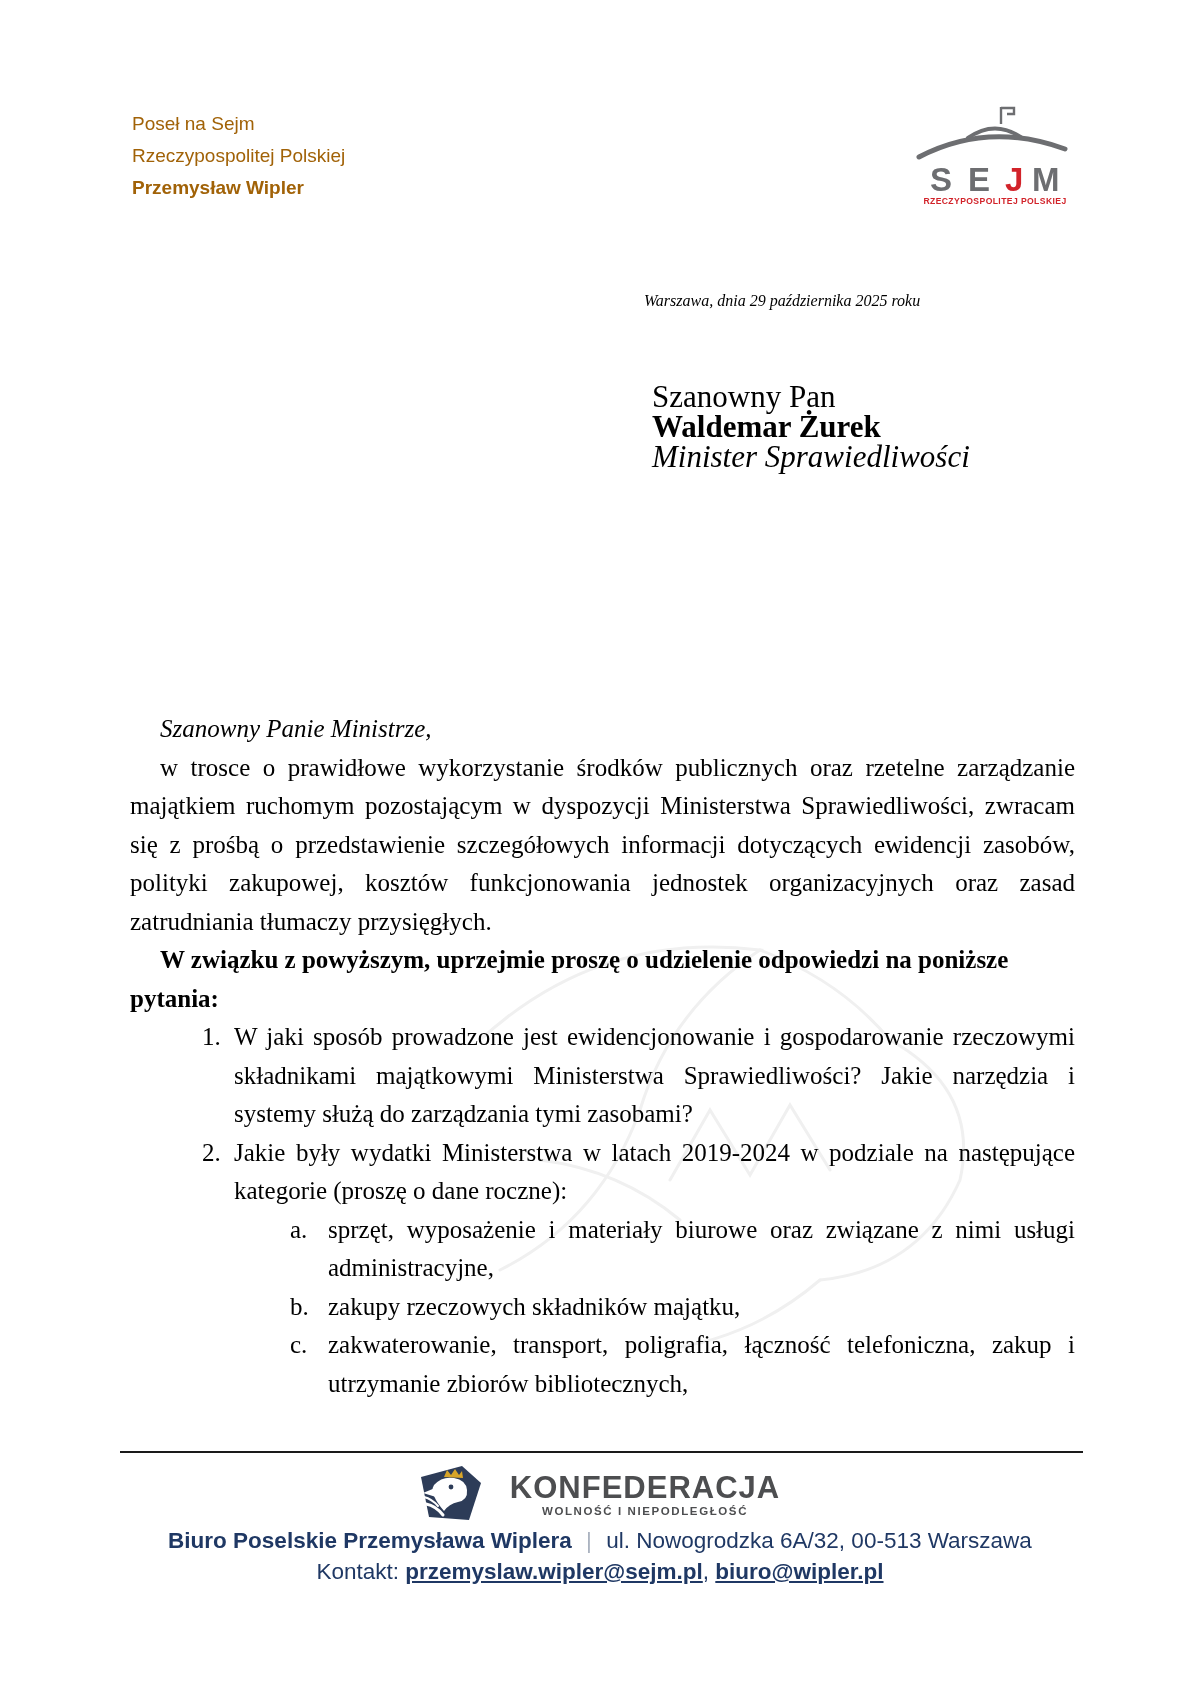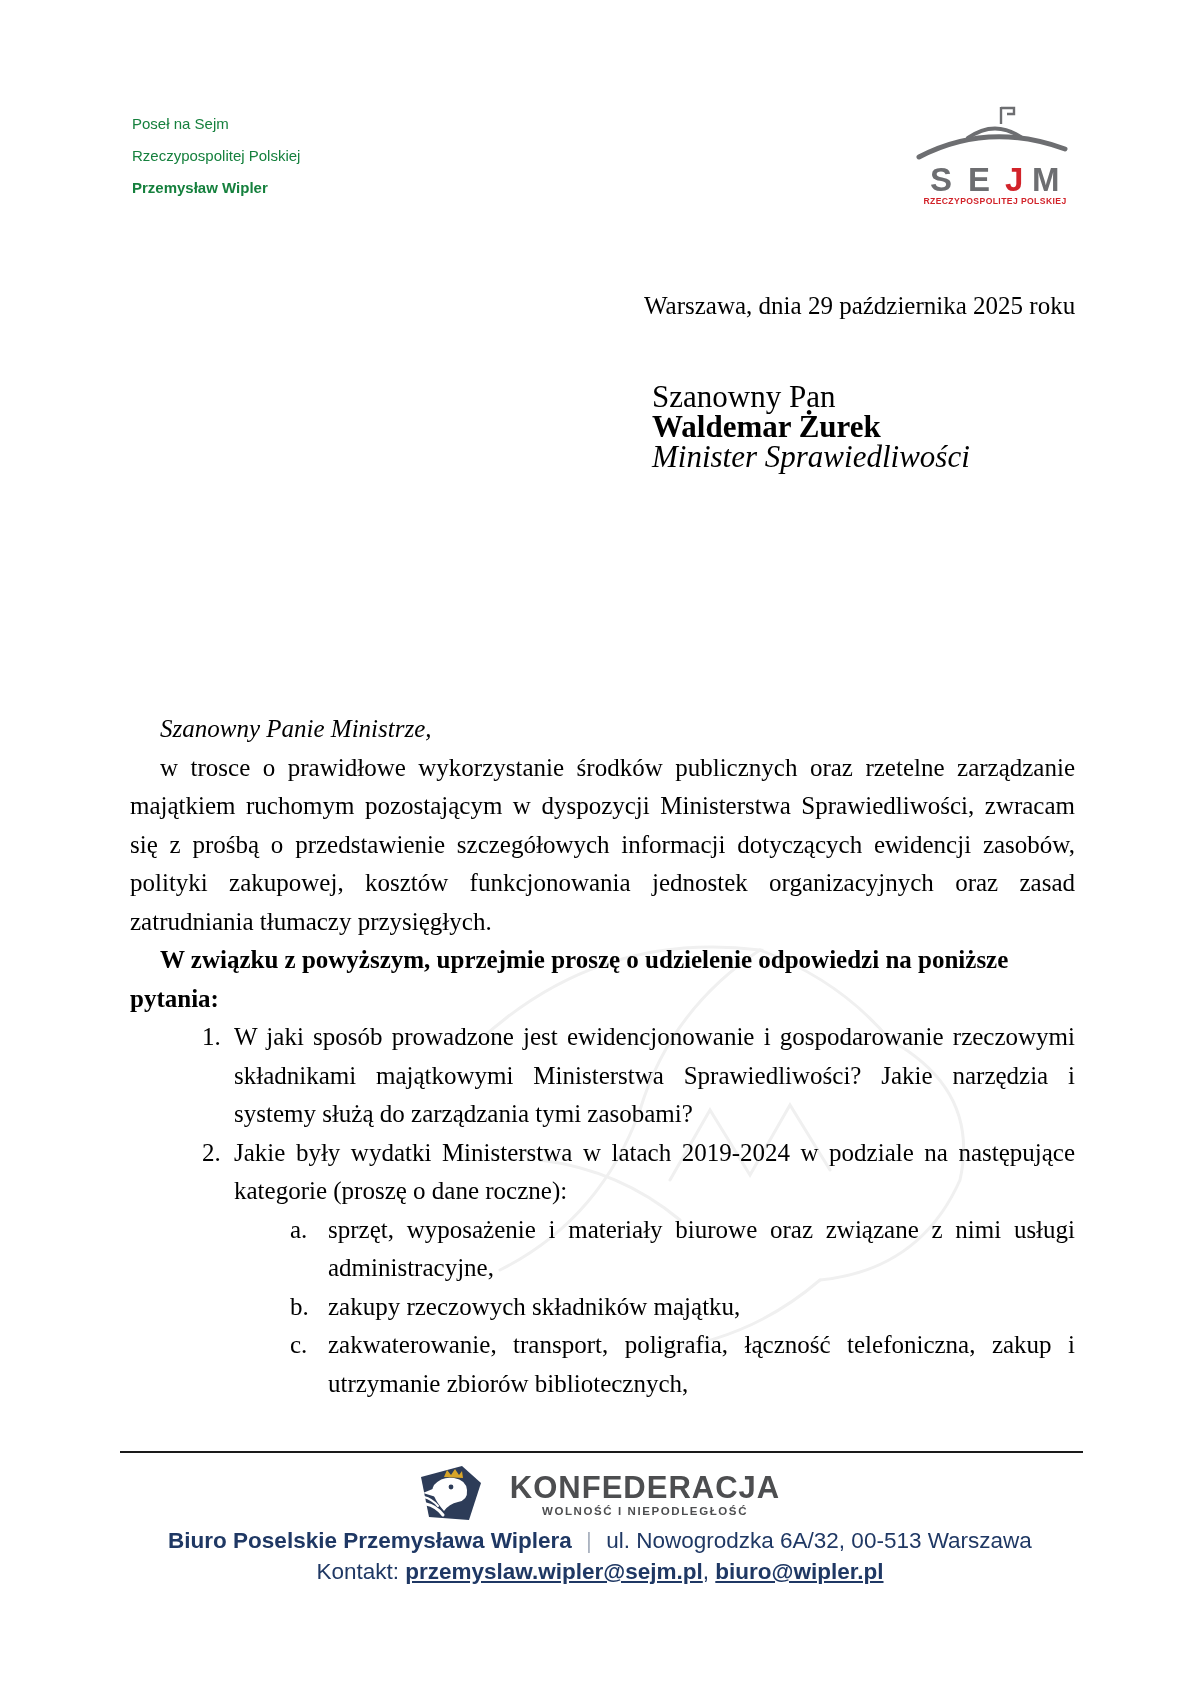--- a/index.html
+++ b/index.html
@@ -9,26 +9,26 @@
     background:#ffffff;
     margin:0 auto;
     overflow:hidden;
     font-family:"Liberation Serif", serif;
     color:#000;
   }
   
   .sender{
     position:absolute;left:132px;top:108px;
     font-family:"Liberation Sans", sans-serif;
-    font-size:15px;line-height:32px;color:#15803d;
+    font-size:19px;line-height:32px;color:#a16207;
   }
   .sender .name{font-weight:bold;}
   .sejm-logo{position:absolute;left:916px;top:103px;}
   
-  .date-line{position:absolute;left:644px;top:292px;font-size:25px;}
+  .date-line{position:absolute;left:644px;top:292px;font-size:16px;font-style:italic;}
   .addressee{position:absolute;left:652px;top:382px;font-size:31px;line-height:30px;}
   .addressee .name{font-weight:bold;}
   .addressee .role{font-style:italic;}
   
   .doc-title{
     position:absolute;left:130px;top:533px;width:945px;
     text-align:center;font-weight:bold;font-size:25px;line-height:31px;
   }
   
   .body-text{

